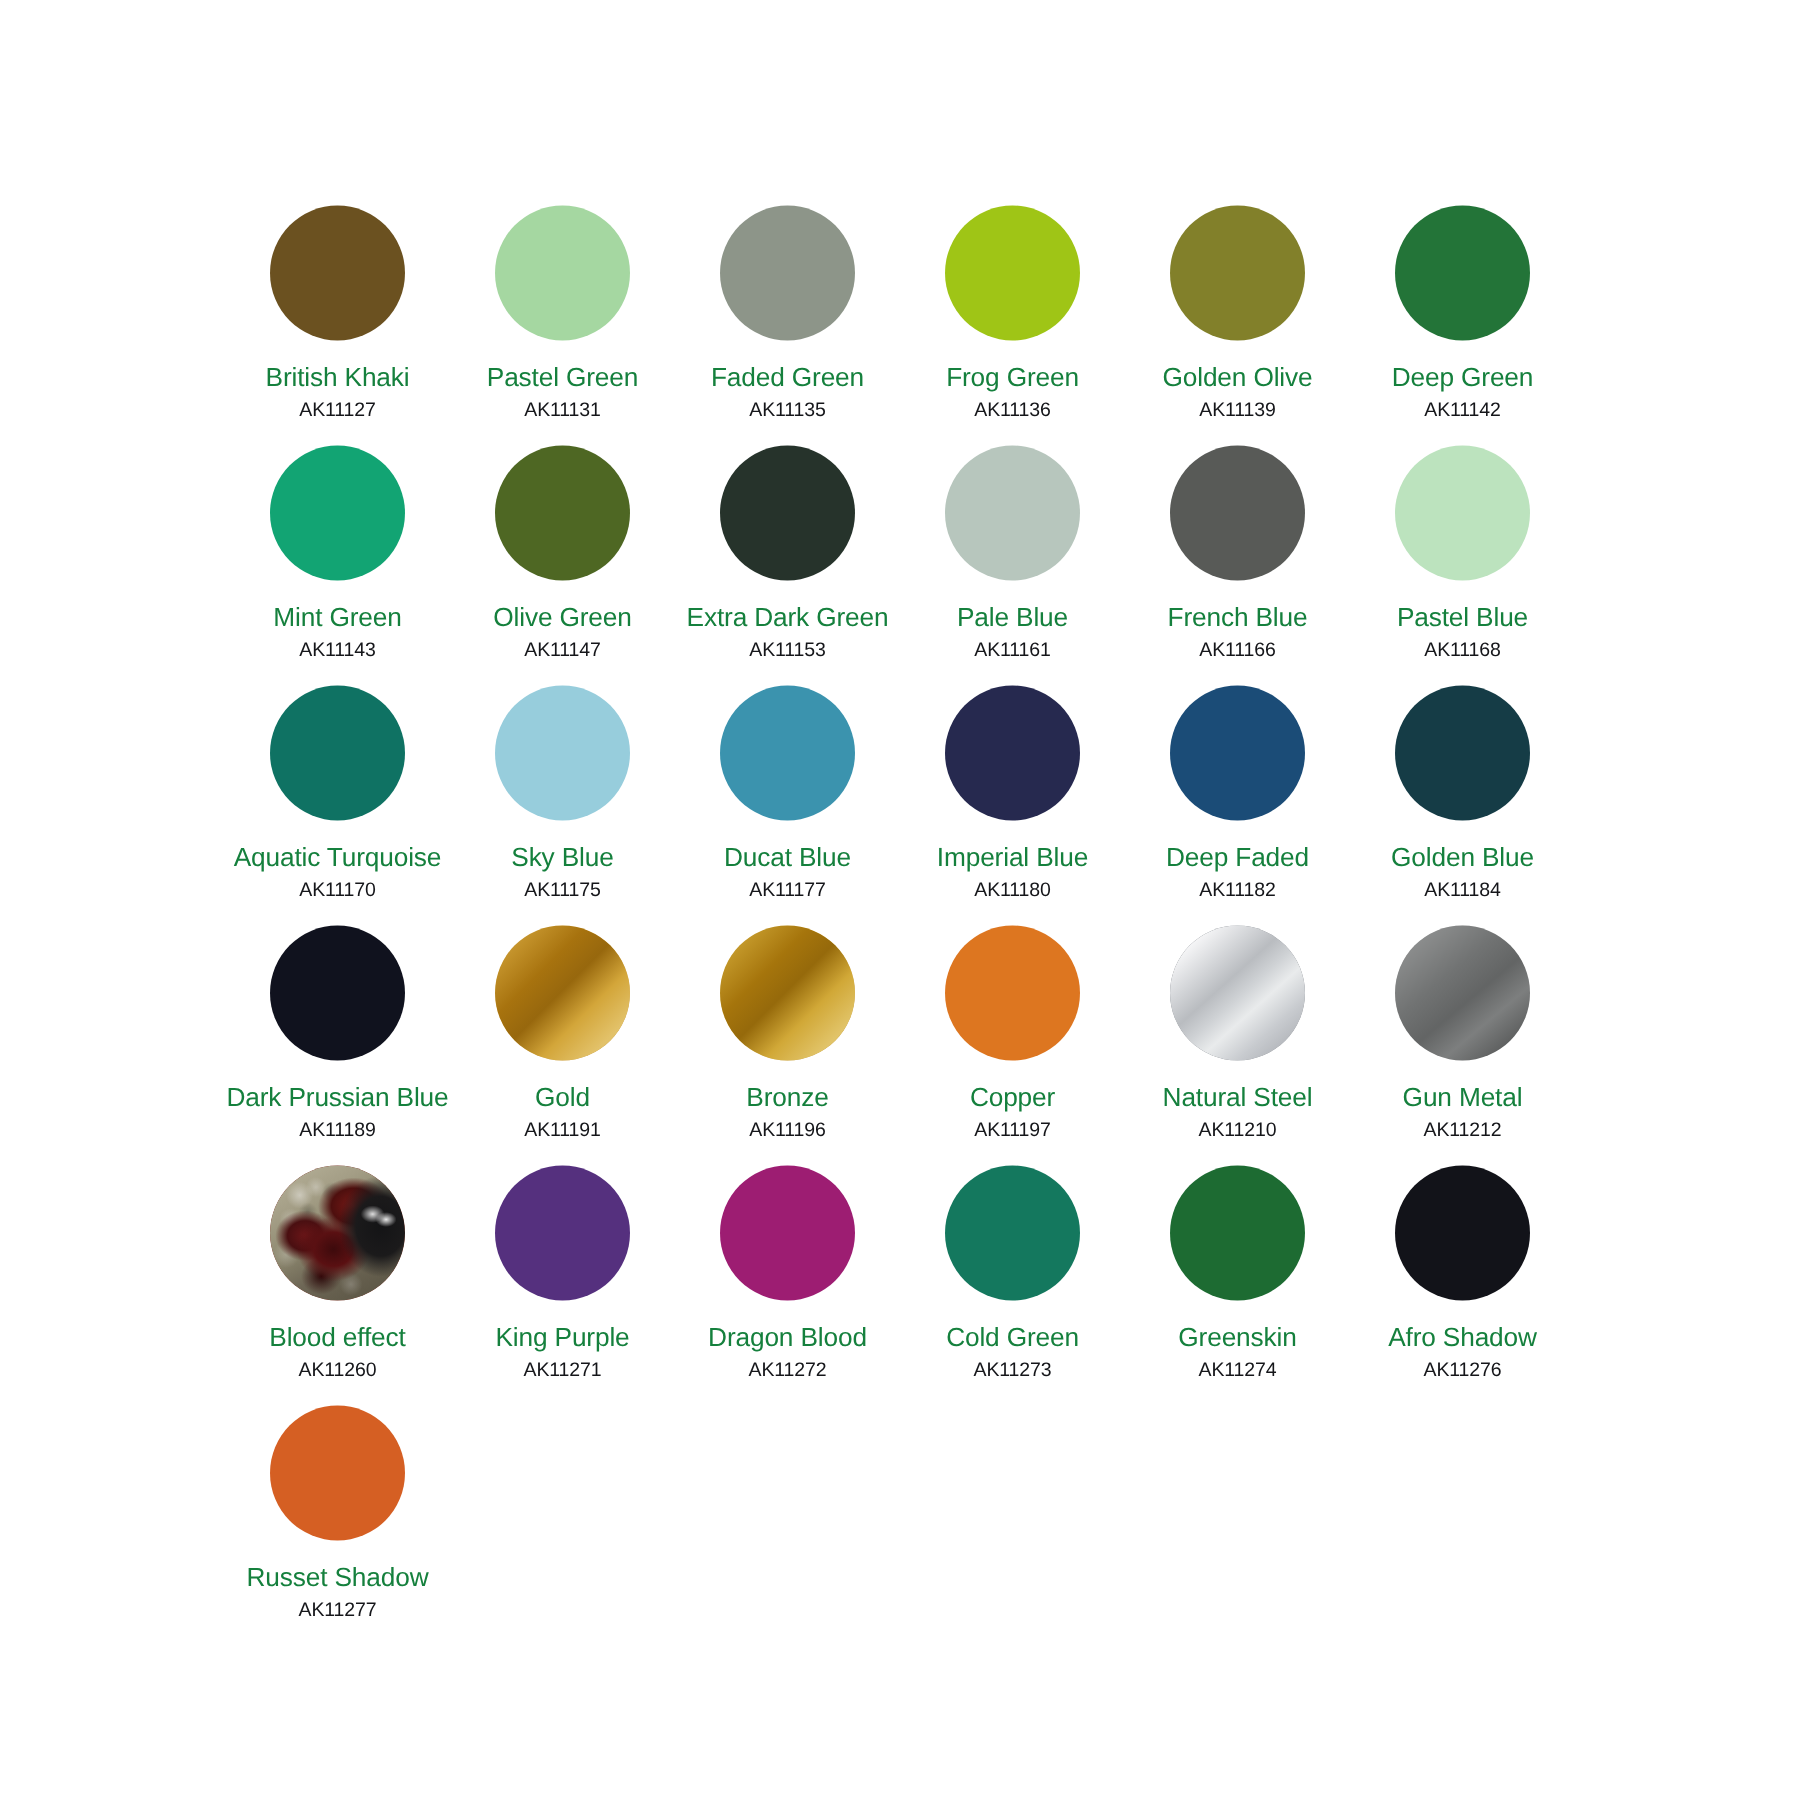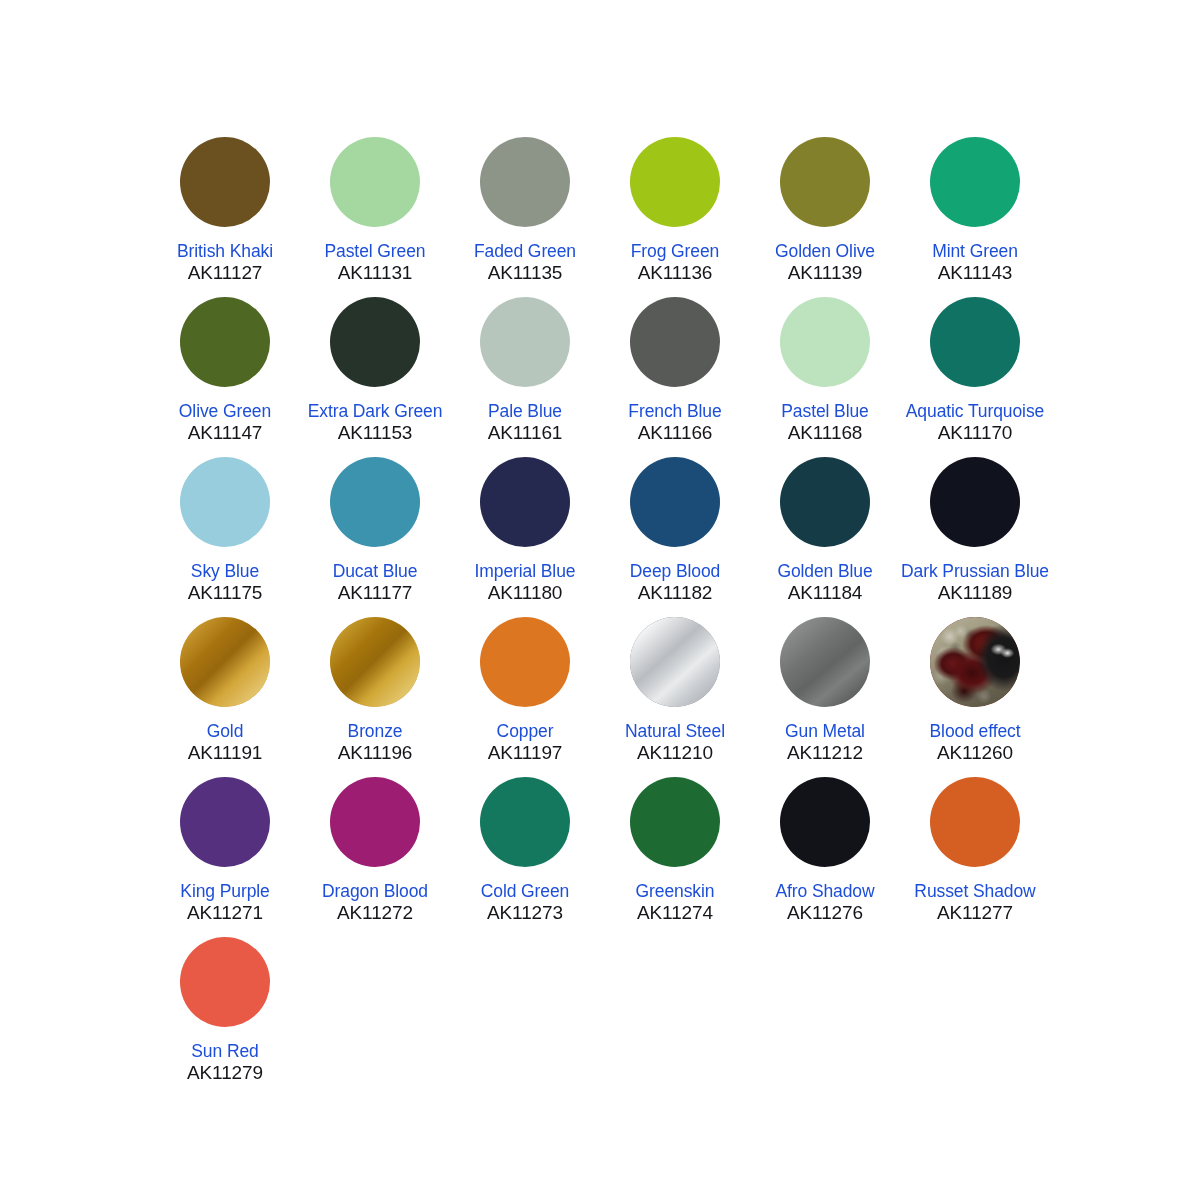--- a/index.html
+++ b/index.html
@@ -43,28 +43,28 @@
     overflow: hidden;
     background-clip: padding-box;
   }
 
   .swatch-label {
     margin-top: 14px;
     font-size: 17.5px;
     line-height: 20.5px;
     text-align: center;
     letter-spacing: -0.1px;
-    color: #1d4ed8;
+    color: #15803d;
     width: 148px;
     word-wrap: break-word;
   }
 
   .swatch-code {
     margin-top: 1px;
-    font-size: 19px;
+    font-size: 13px;
     line-height: 19px;
     text-align: center;
     letter-spacing: -0.1px;
     color: #15161a;
   }
 
   
   .fin-gold::after,
   .fin-bronze::after {
     content: "";
@@ -161,20 +161,25 @@
       <div class="swatch-disc" style="background: rgb(159, 197, 22);"></div>
       <div class="swatch-label">Frog Green</div>
       <div class="swatch-code">AK11136</div>
     </div>
     <div class="swatch-cell">
       <div class="swatch-disc" style="background: rgb(130, 128, 42);"></div>
       <div class="swatch-label">Golden Olive</div>
       <div class="swatch-code">AK11139</div>
     </div>
     <div class="swatch-cell">
+      <div class="swatch-disc" style="background: rgb(35, 116, 56);"></div>
+      <div class="swatch-label">Deep Green</div>
+      <div class="swatch-code">AK11142</div>
+    </div>
+    <div class="swatch-cell">
       <div class="swatch-disc" style="background: rgb(18, 164, 115);"></div>
       <div class="swatch-label">Mint Green</div>
       <div class="swatch-code">AK11143</div>
     </div>
     <div class="swatch-cell">
       <div class="swatch-disc" style="background: rgb(78, 103, 35);"></div>
       <div class="swatch-label">Olive Green</div>
       <div class="swatch-code">AK11147</div>
     </div>
     <div class="swatch-cell">
@@ -212,21 +217,21 @@
       <div class="swatch-label">Ducat Blue</div>
       <div class="swatch-code">AK11177</div>
     </div>
     <div class="swatch-cell">
       <div class="swatch-disc" style="background: rgb(38, 41, 79);"></div>
       <div class="swatch-label">Imperial Blue</div>
       <div class="swatch-code">AK11180</div>
     </div>
     <div class="swatch-cell">
       <div class="swatch-disc" style="background: rgb(27, 76, 119);"></div>
-      <div class="swatch-label">Deep Blood</div>
+      <div class="swatch-label">Deep Faded</div>
       <div class="swatch-code">AK11182</div>
     </div>
     <div class="swatch-cell">
       <div class="swatch-disc" style="background: rgb(21, 60, 70);"></div>
       <div class="swatch-label">Golden Blue</div>
       <div class="swatch-code">AK11184</div>
     </div>
     <div class="swatch-cell">
       <div class="swatch-disc" style="background: rgb(16, 18, 30);"></div>
       <div class="swatch-label">Dark Prussian Blue</div>
@@ -285,18 +290,13 @@
     <div class="swatch-cell">
       <div class="swatch-disc" style="background: rgb(18, 19, 25);"></div>
       <div class="swatch-label">Afro Shadow</div>
       <div class="swatch-code">AK11276</div>
     </div>
     <div class="swatch-cell">
       <div class="swatch-disc" style="background: rgb(213, 95, 35);"></div>
       <div class="swatch-label">Russet Shadow</div>
       <div class="swatch-code">AK11277</div>
     </div>
-    <div class="swatch-cell">
-      <div class="swatch-disc" style="background: rgb(232, 90, 69);"></div>
-      <div class="swatch-label">Sun Red</div>
-      <div class="swatch-code">AK11279</div>
-    </div>
   </div>
 
 </body></html>

